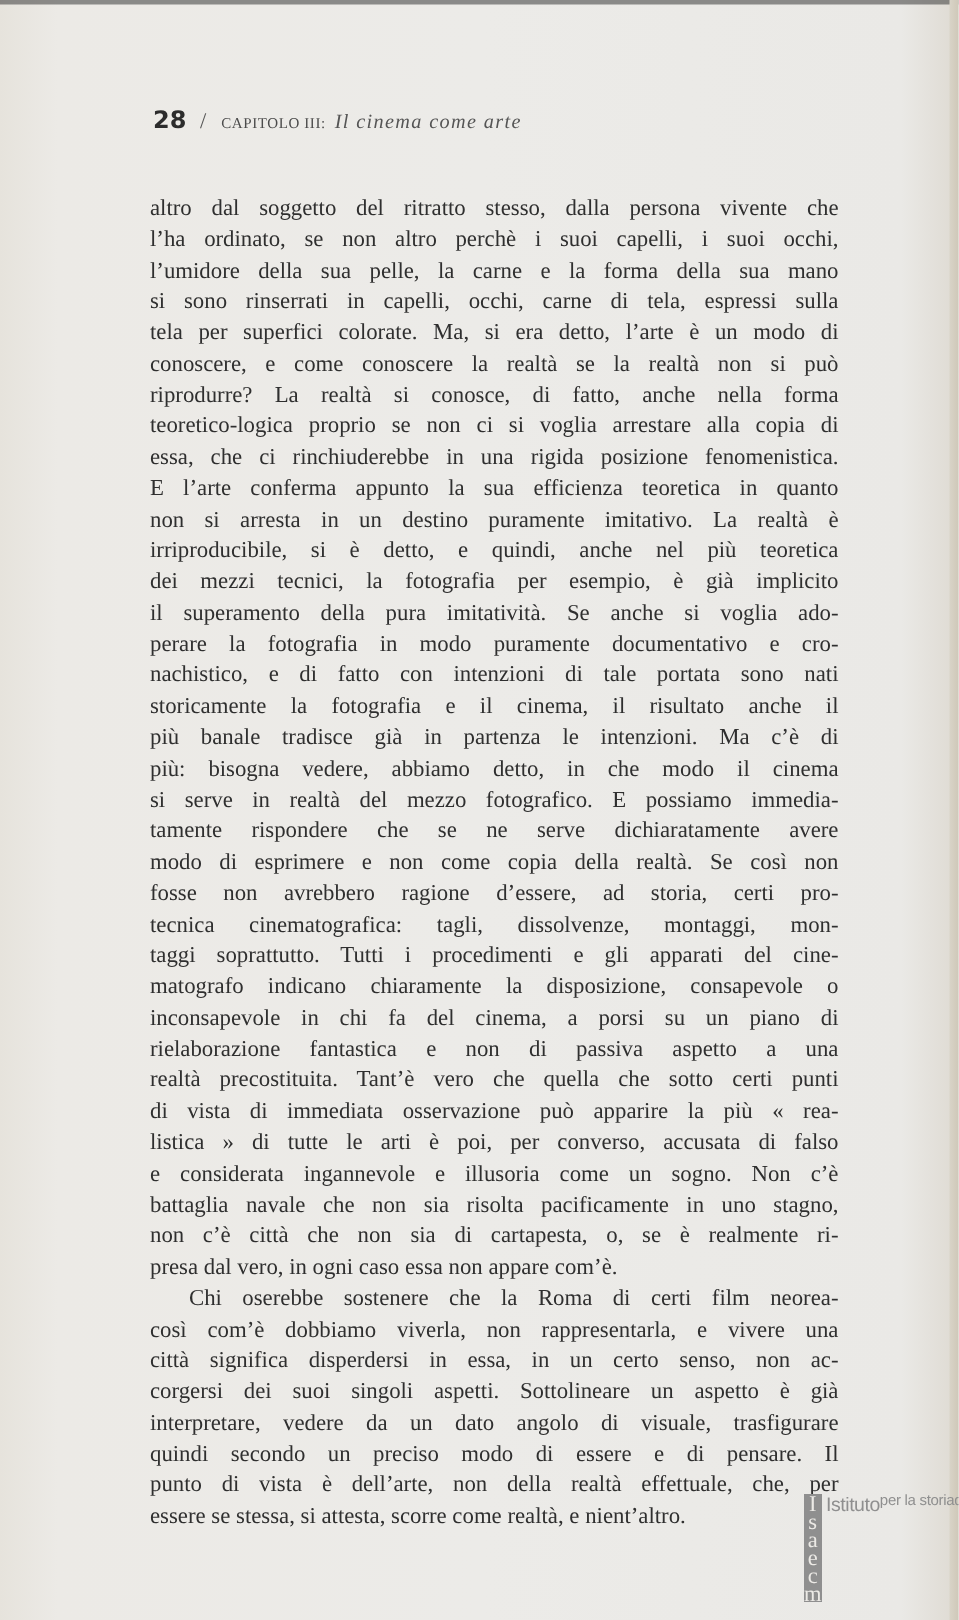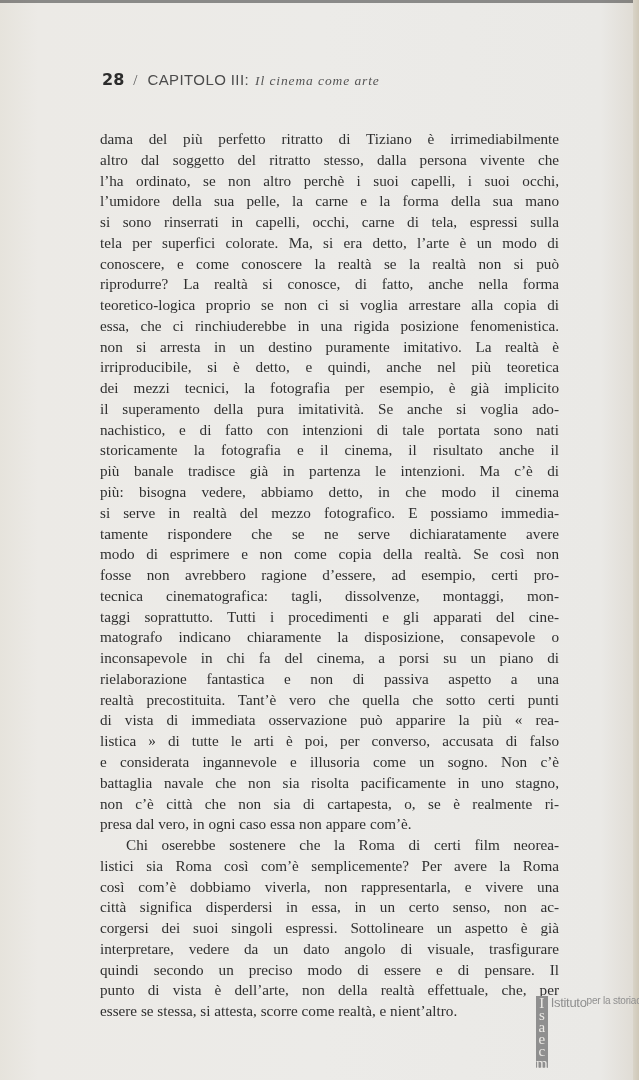--- a/index.html
+++ b/index.html
@@ -15,21 +15,21 @@
   }
   .topshadow { position:absolute; left:0; top:0; width:639px; height:3px; background:#3a3a3a; opacity:.55; }
   .rightedge { position:absolute; right:0; top:0; width:6px; height:1080px;
     background:linear-gradient(90deg,#d9d4c8,#cfc8b8); }
   .running-head {
     position:absolute; left:102px; top:70px; height:24px;
     display:flex; align-items:baseline; color:#4a4a4a;
   }
   .page-num { font-family:"DejaVu Sans", sans-serif; font-weight:bold; font-size:16px; color:#2c2c2c; }
   .slash { font-family:"Liberation Serif", serif; font-size:15px; margin:0 10px 0 9px; color:#555; }
-  .chapter { font-family:Liberation Sans, sans-serif; font-size:15px; letter-spacing:.4px; color:#4b4b4b; }
+  .chapter { font-family:Liberation Serif, serif; font-size:10px; letter-spacing:.4px; color:#4b4b4b; }
   .chapter-title { font-family:"Liberation Serif", serif; font-style:italic; font-size:13.5px; letter-spacing:.9px; margin-left:6px; color:#555; }
   .body-text {
     position:absolute; left:100px; top:129px; width:459px;
     font-family:"Liberation Serif", serif; font-size:15.2px; line-height:20.78px;
     color:#2f2f2f; text-align:justify; hyphens:manual;
   }
   .line { display:block; height:20.78px; white-space:nowrap; text-align:justify; text-align-last:justify; }
   .line.last { text-align-last:left; }
   .line.indent { padding-left:26px; }
   .logo {
@@ -57,59 +57,59 @@
   <div class="rightedge"></div>
 
   <div class="running-head">
     <span class="page-num">28</span>
     <span class="slash">/</span>
     <span class="chapter">CAPITOLO III:</span>
     <span class="chapter-title">Il cinema come arte</span>
   </div>
 
   <div class="body-text" id="body-text">
-      <span class="line">dama del più perfetto ritratto di Tiziano è irrimediabilmente</span>
       <span class="line">altro dal soggetto del ritratto stesso, dalla persona vivente che</span>
       <span class="line">l’ha ordinato, se non altro perchè i suoi capelli, i suoi occhi,</span>
       <span class="line">l’umidore della sua pelle, la carne e la forma della sua mano</span>
       <span class="line">si sono rinserrati in capelli, occhi, carne di tela, espressi sulla</span>
       <span class="line">tela per superfici colorate. Ma, si era detto, l’arte è un modo di</span>
       <span class="line">conoscere, e come conoscere la realtà se la realtà non si può</span>
       <span class="line">riprodurre? La realtà si conosce, di fatto, anche nella forma</span>
       <span class="line">teoretico-logica proprio se non ci si voglia arrestare alla copia di</span>
       <span class="line">essa, che ci rinchiuderebbe in una rigida posizione fenomenistica.</span>
+      <span class="line">E l’arte conferma appunto la sua efficienza teoretica in quanto</span>
       <span class="line">non si arresta in un destino puramente imitativo. La realtà è</span>
       <span class="line">irriproducibile, si è detto, e quindi, anche nel più teoretica</span>
       <span class="line">dei mezzi tecnici, la fotografia per esempio, è già implicito</span>
       <span class="line">il superamento della pura imitatività. Se anche si voglia ado-</span>
+      <span class="line">perare la fotografia in modo puramente documentativo e cro-</span>
       <span class="line">nachistico, e di fatto con intenzioni di tale portata sono nati</span>
       <span class="line">storicamente la fotografia e il cinema, il risultato anche il</span>
       <span class="line">più banale tradisce già in partenza le intenzioni. Ma c’è di</span>
       <span class="line">più: bisogna vedere, abbiamo detto, in che modo il cinema</span>
       <span class="line">si serve in realtà del mezzo fotografico. E possiamo immedia-</span>
       <span class="line">tamente rispondere che se ne serve dichiaratamente avere</span>
       <span class="line">modo di esprimere e non come copia della realtà. Se così non</span>
-      <span class="line">fosse non avrebbero ragione d’essere, ad esempio, certi pro-</span>
+      <span class="line">fosse non avrebbero ragione d’essere, ad storia, certi pro-</span>
       <span class="line">tecnica cinematografica: tagli, dissolvenze, montaggi, mon-</span>
       <span class="line">taggi soprattutto. Tutti i procedimenti e gli apparati del cine-</span>
       <span class="line">matografo indicano chiaramente la disposizione, consapevole o</span>
       <span class="line">inconsapevole in chi fa del cinema, a porsi su un piano di</span>
       <span class="line">rielaborazione fantastica e non di passiva aspetto a una</span>
       <span class="line">realtà precostituita. Tant’è vero che quella che sotto certi punti</span>
       <span class="line">di vista di immediata osservazione può apparire la più « rea-</span>
       <span class="line">listica » di tutte le arti è poi, per converso, accusata di falso</span>
       <span class="line">e considerata ingannevole e illusoria come un sogno. Non c’è</span>
       <span class="line">battaglia navale che non sia risolta pacificamente in uno stagno,</span>
       <span class="line">non c’è città che non sia di cartapesta, o, se è realmente ri-</span>
       <span class="line last">presa dal vero, in ogni caso essa non appare com’è.</span>
       <span class="line indent">Chi oserebbe sostenere che la Roma di certi film neorea-</span>
-      <span class="line">listici sia Roma così com’è semplicemente? Per avere la Roma</span>
       <span class="line">così com’è dobbiamo viverla, non rappresentarla, e vivere una</span>
       <span class="line">città significa disperdersi in essa, in un certo senso, non ac-</span>
-      <span class="line">corgersi dei suoi singoli espressi. Sottolineare un aspetto è già</span>
+      <span class="line">corgersi dei suoi singoli aspetti. Sottolineare un aspetto è già</span>
       <span class="line">interpretare, vedere da un dato angolo di visuale, trasfigurare</span>
       <span class="line">quindi secondo un preciso modo di essere e di pensare. Il</span>
       <span class="line">punto di vista è dell’arte, non della realtà effettuale, che, per</span>
       <span class="line last">essere se stessa, si attesta, scorre come realtà, e nient’altro.</span>
     </div>
 
   <div class="logo">
     <div class="logo-mark" id="logo-mark">
         <span>I</span>
         <span>s</span>

